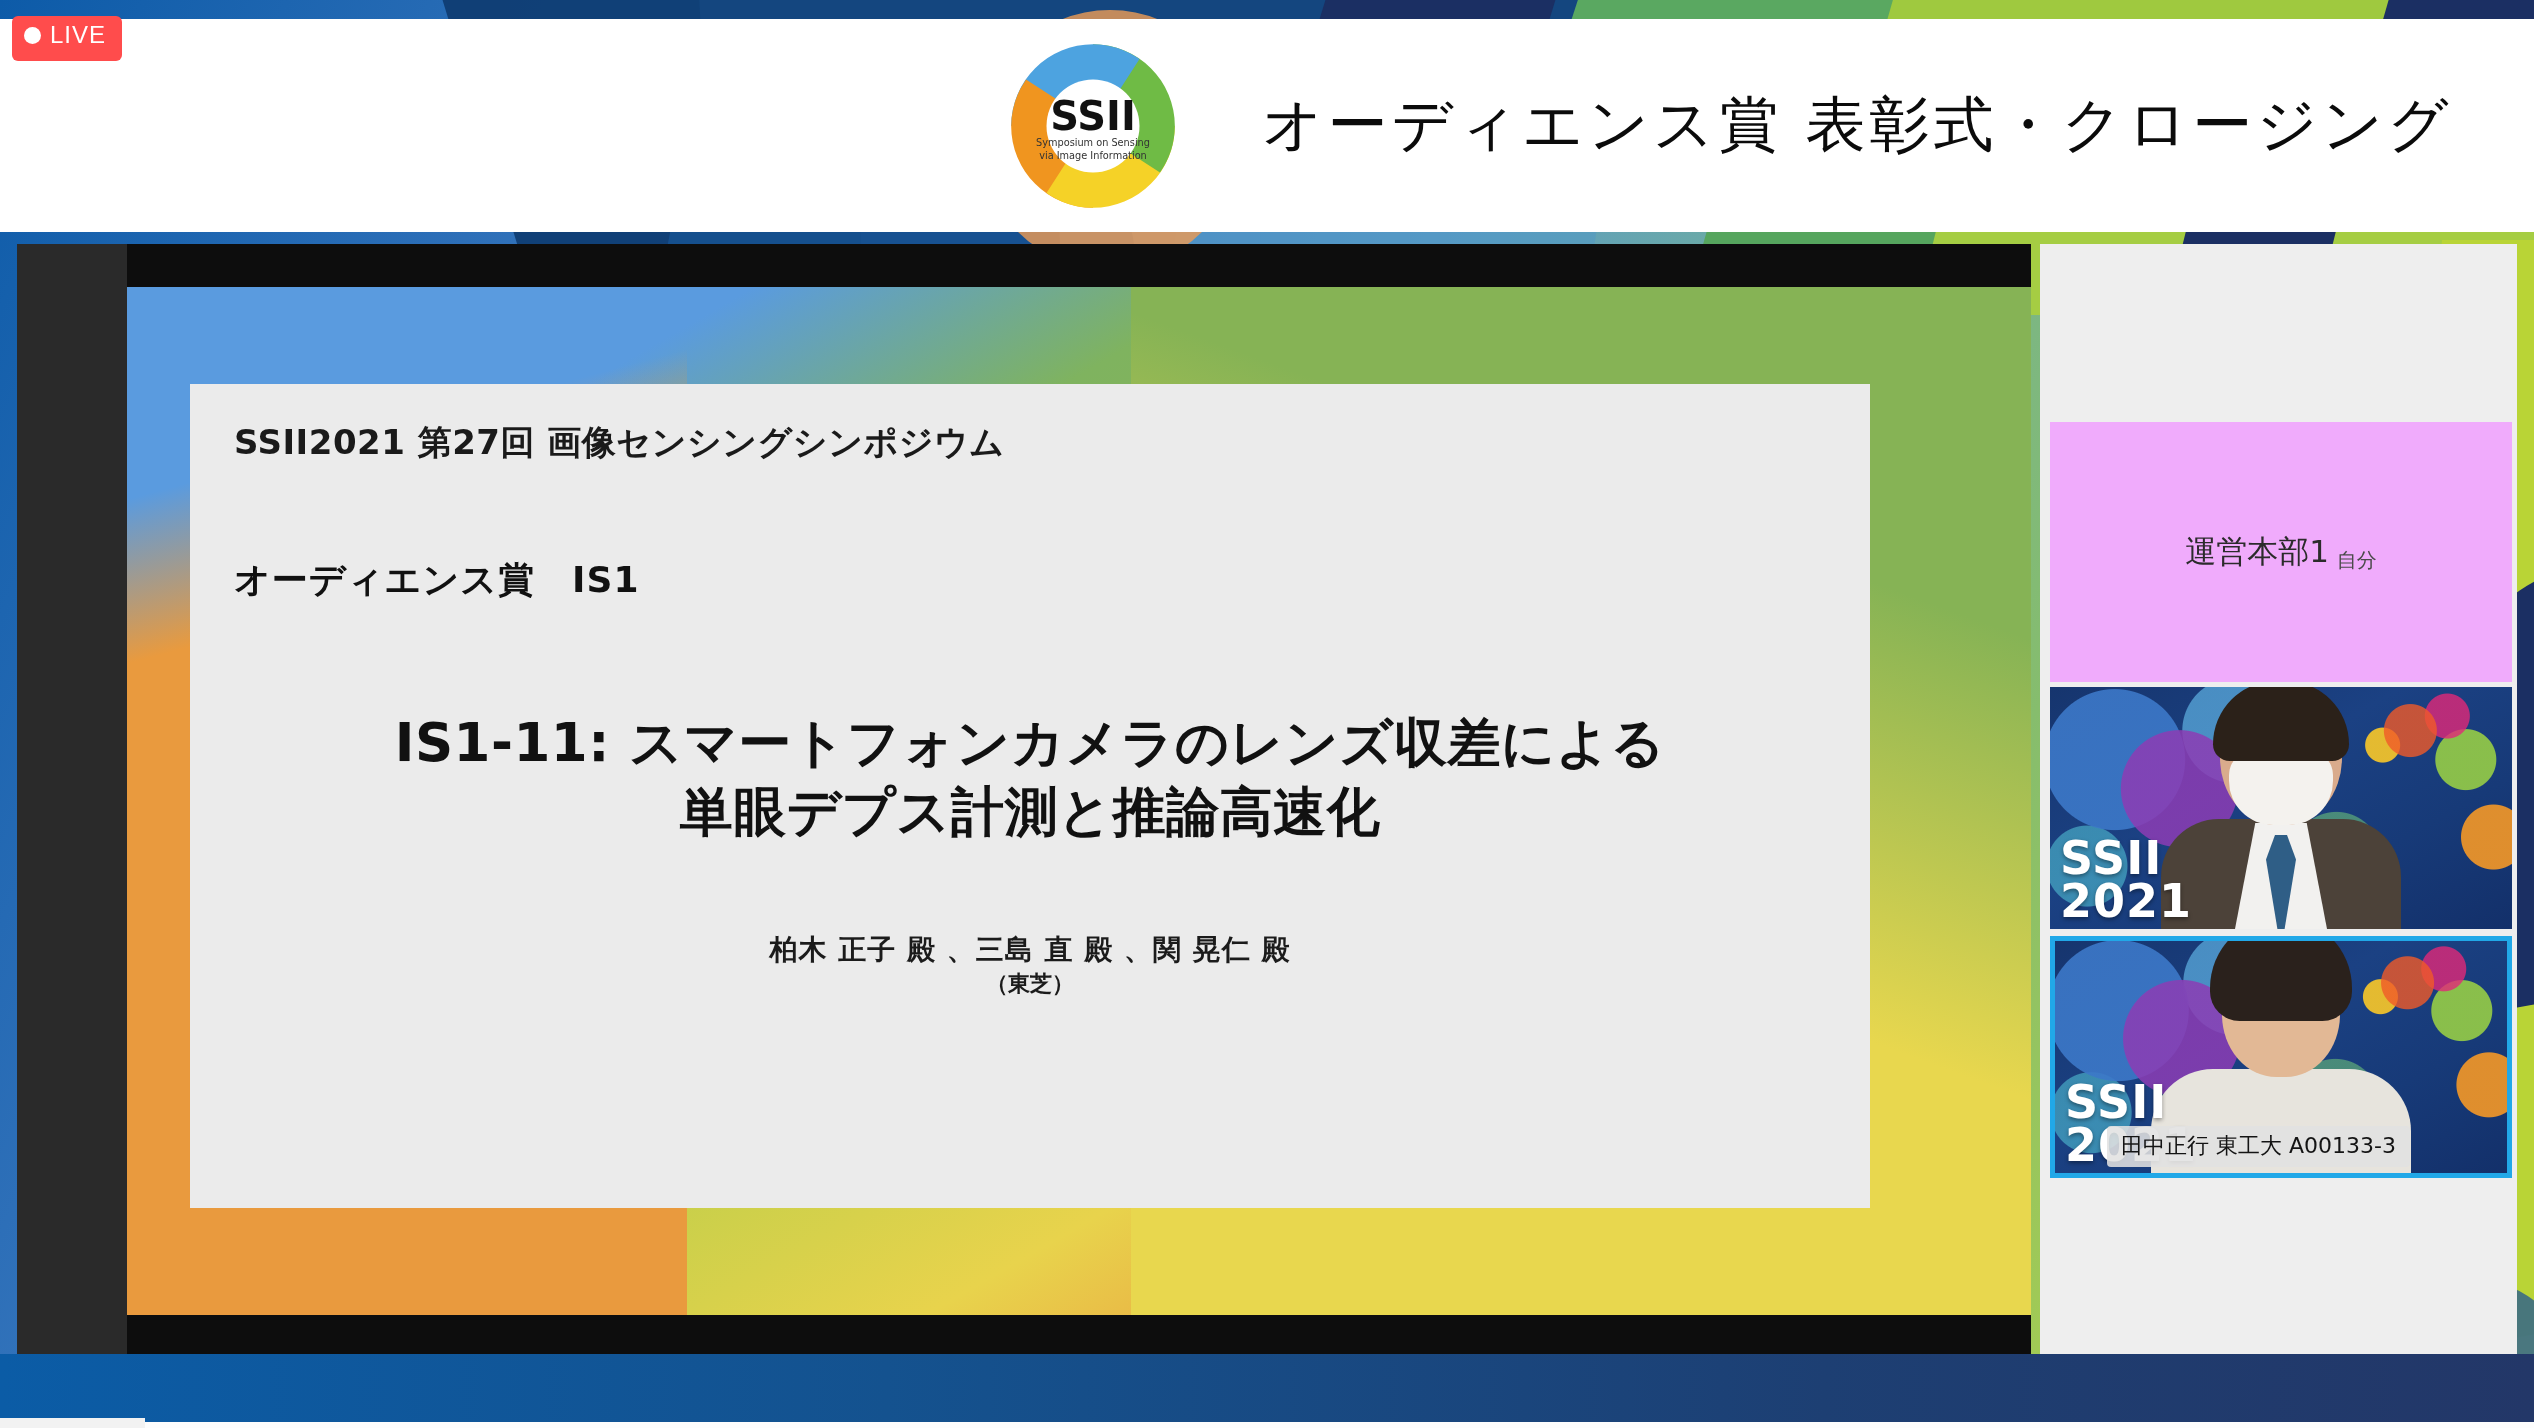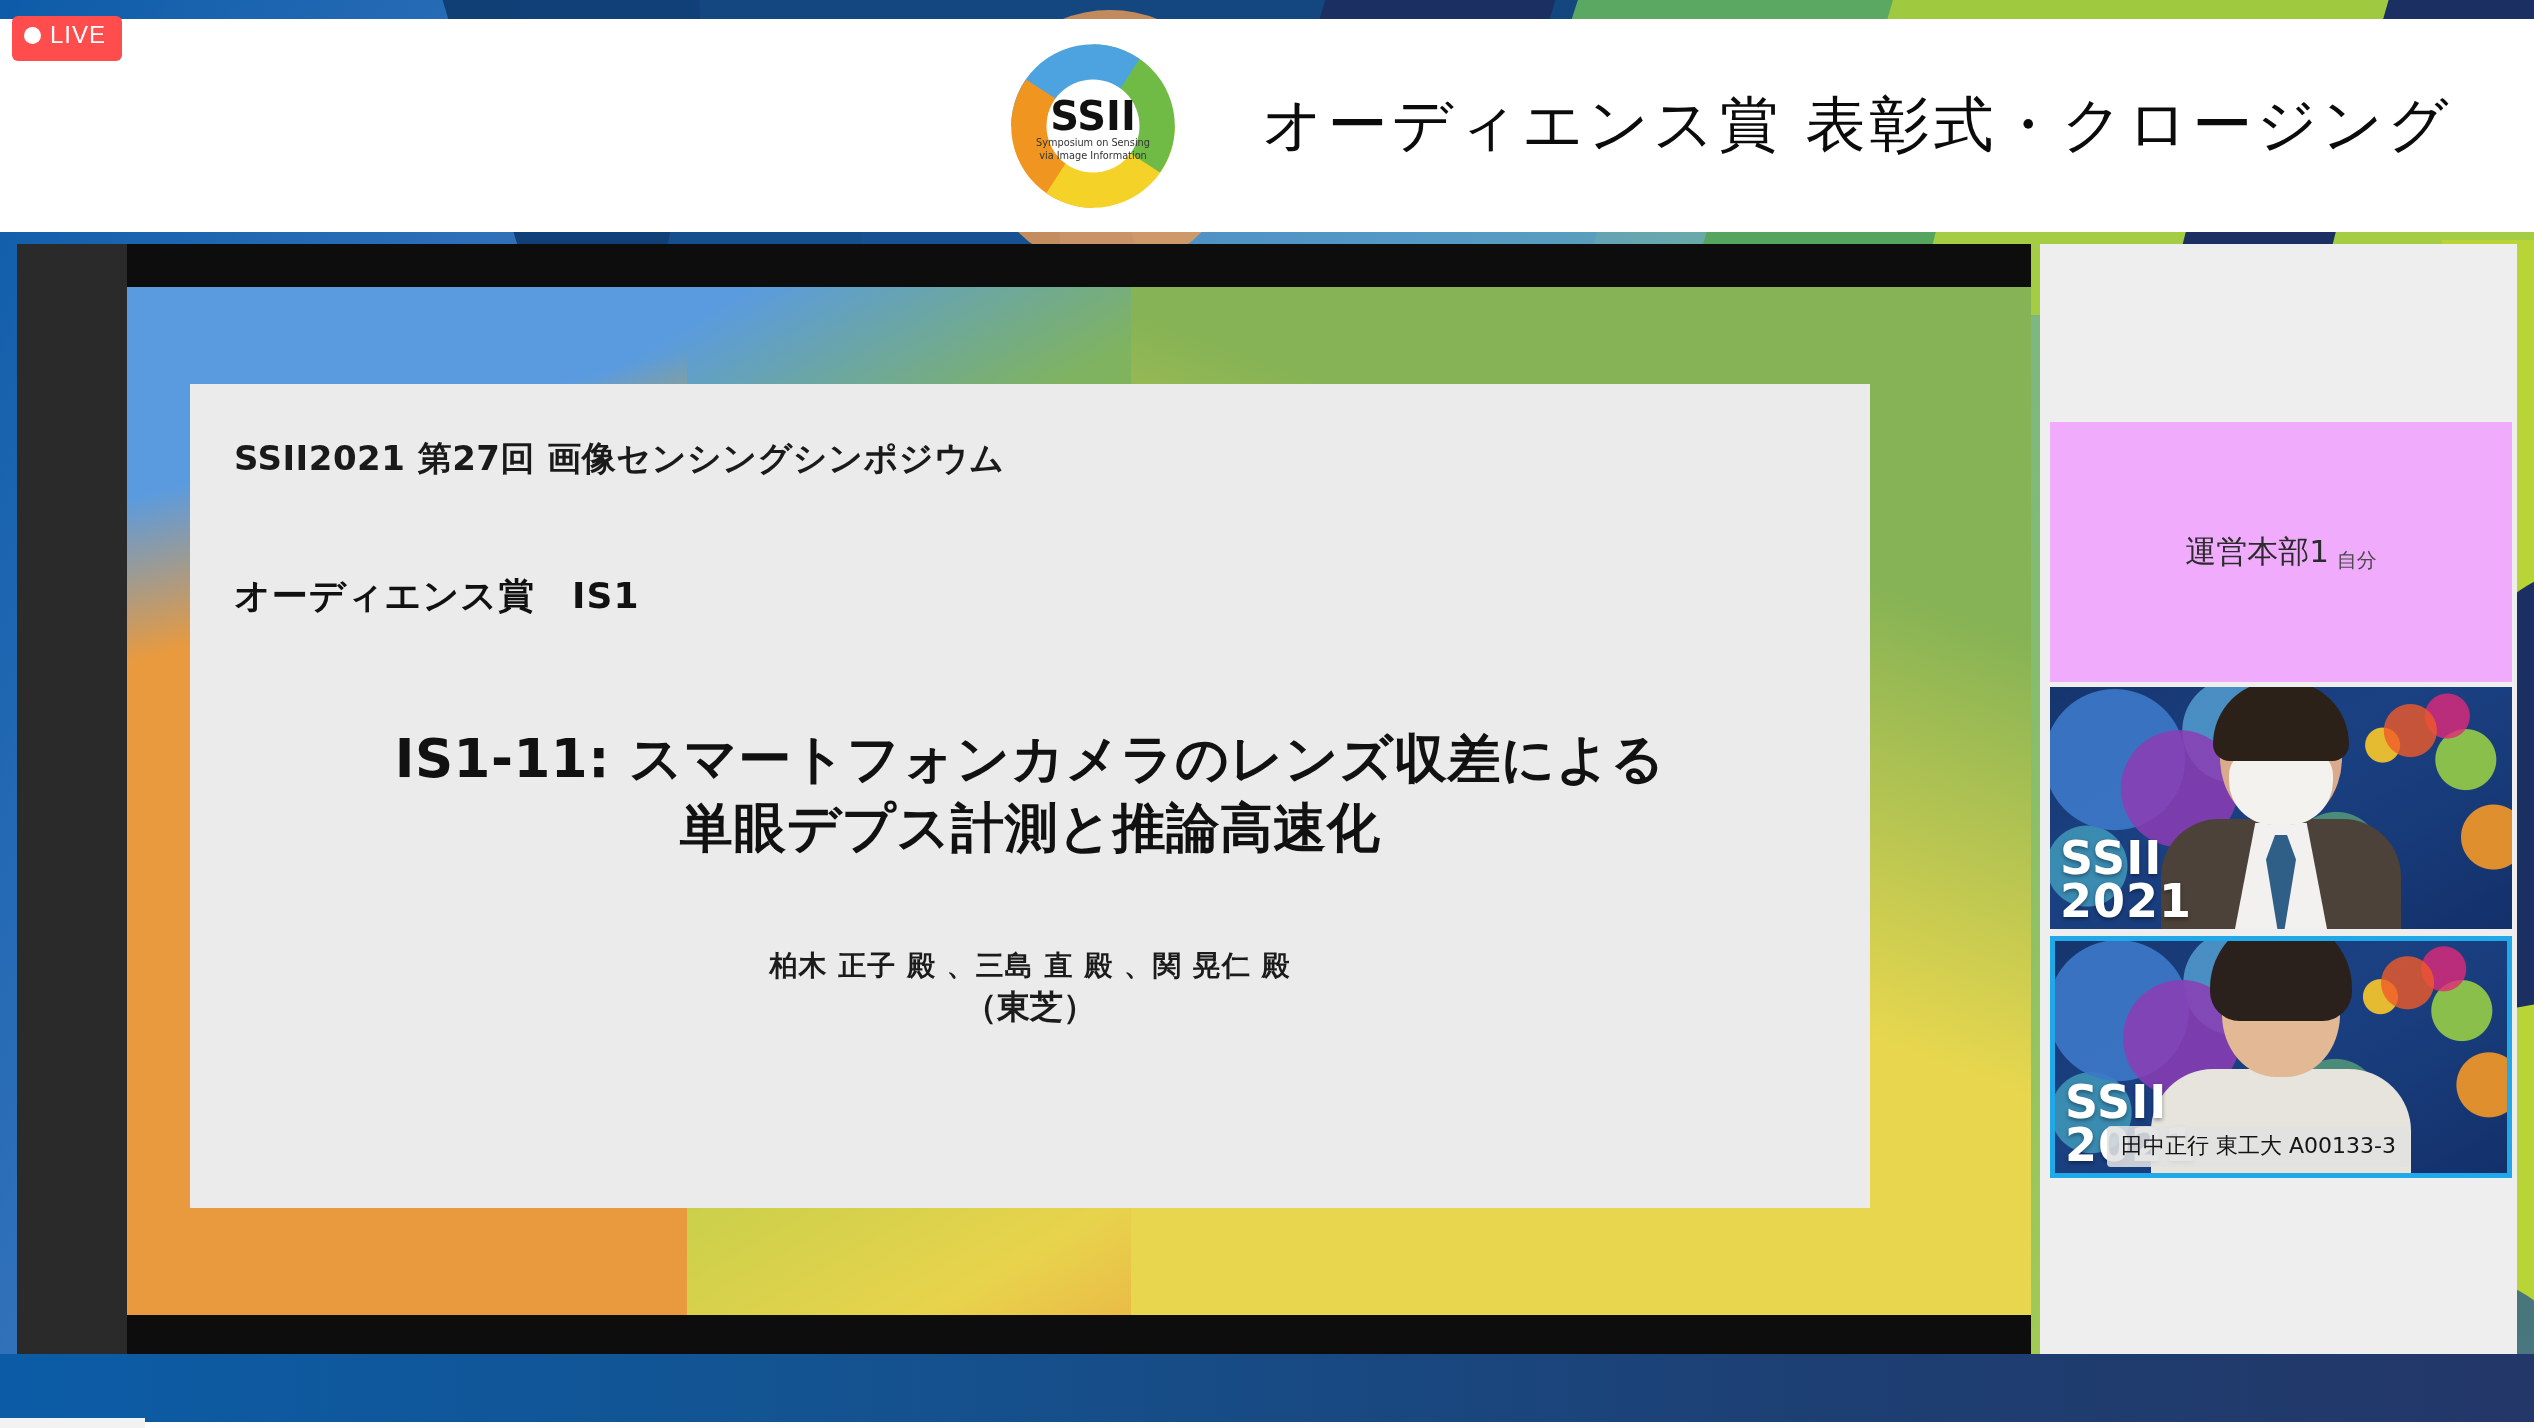--- a/index.html
+++ b/index.html
@@ -186,21 +186,21 @@
     
     content: "";
     position: absolute; right: 0; top: 0; width: 900px; height: 1028px;
     background: linear-gradient(200deg, #86b355 0%, #86b355 26%, #e8d74e 60%, #e8d74e 100%);
   }
   .slide-card {
     position: absolute; left: 63px; top: 97px;
     width: 1680px; height: 824px;
     background: #ebebeb;
     z-index: 5;
-    padding: 52px 44px;
+    padding: 36px 44px;
   }
   .slide-kicker {
     font-size: 34px; font-weight: 700; color: #1a1a1a;
     letter-spacing: .5px;
     font-family: "DejaVu Sans", "Liberation Sans", sans-serif;
   }
   .slide-award {
     margin-top: 90px;
     font-size: 36px; font-weight: 700; color: #111;
     letter-spacing: 1px;
@@ -215,21 +215,21 @@
   }
   .slide-authors {
     margin-top: 84px;
     text-align: center;
     font-size: 28px; font-weight: 700; color: #1b1b1b; line-height: 1.35;
     letter-spacing: 1px;
     font-family: "DejaVu Sans", "Liberation Sans", sans-serif;
   }
   .slide-affil {
     text-align: center;
-    font-size: 33px; font-weight: 700; color: #1b1b1b;
+    font-size: 22px; font-weight: 700; color: #1b1b1b;
     font-family: "DejaVu Sans", "Liberation Sans", sans-serif;
   }
 
   
   .rail {
     position: absolute; left: 2040px; top: 244px;
     width: 477px; height: 1110px;
     background: #eeeeee; z-index: 25;
   }
   .tile {

